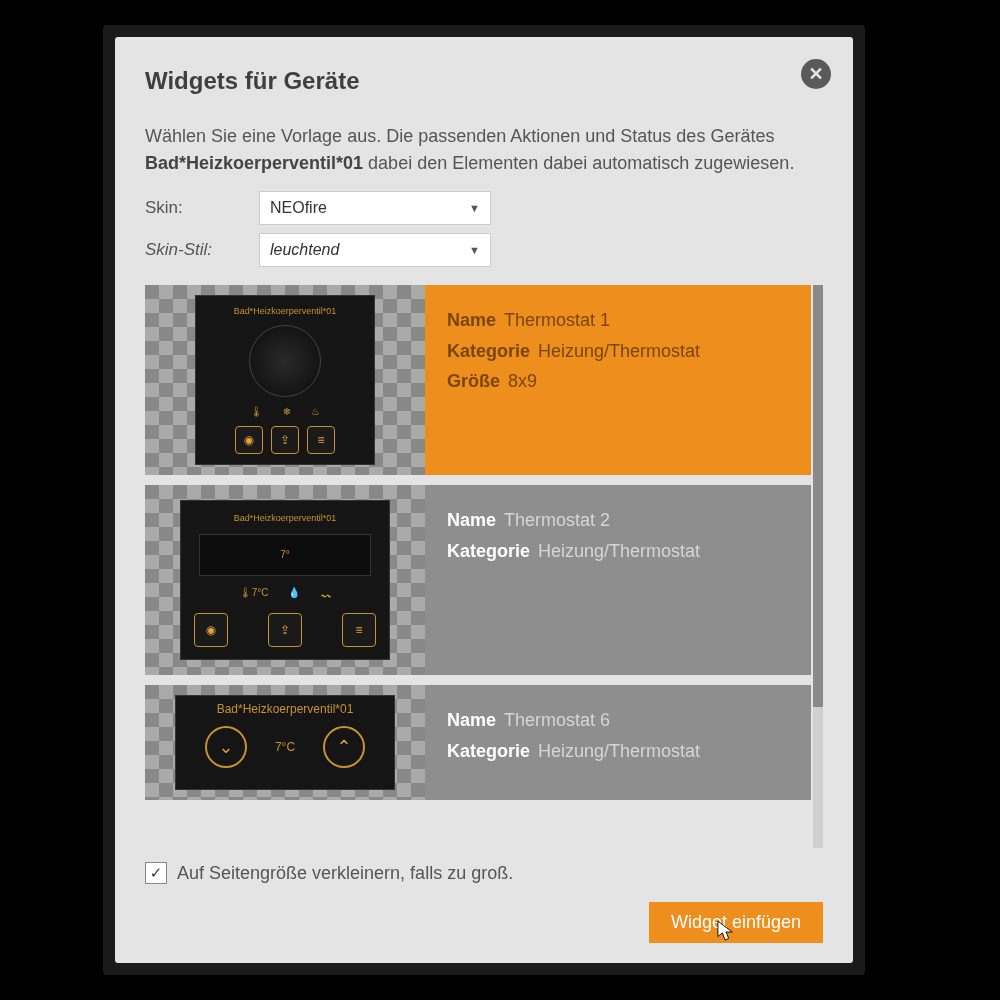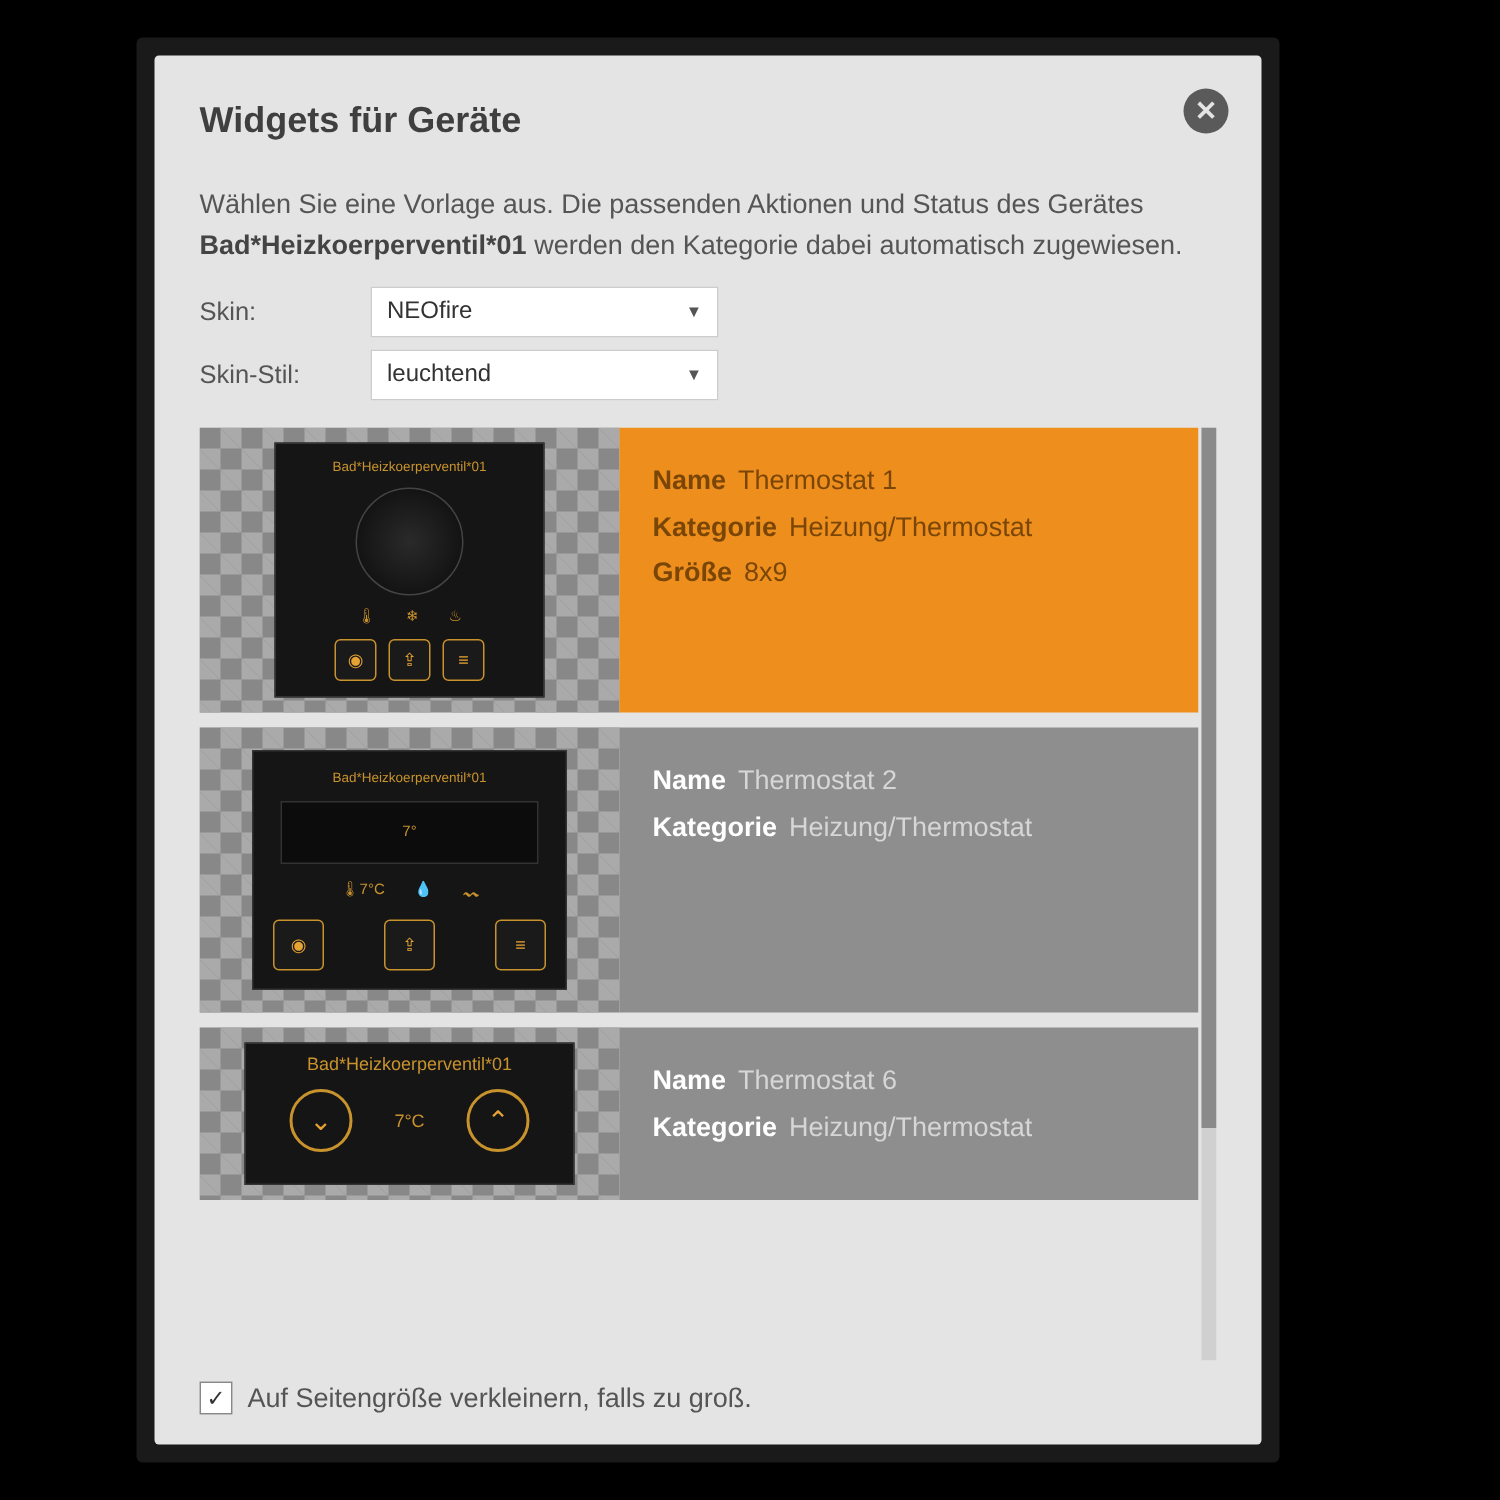--- a/index.html
+++ b/index.html
@@ -1,16 +1,16 @@
 <!DOCTYPE html>
 <html><head>
 <meta charset="utf-8">
 <style>
   html,body{margin:0;padding:0;width:1000px;height:1000px;background:#000;font-family:"Segoe UI",Arial,sans-serif;}
-  .outer{position:absolute;left:91px;top:25px;width:762px;height:950px;background:#1a1a1a;border-radius:4px;padding:12px;box-sizing:border-box;}
+  .outer{position:absolute;left:103px;top:25px;width:762px;height:950px;background:#1a1a1a;border-radius:4px;padding:12px;box-sizing:border-box;}
   .dialog{width:100%;height:100%;background:#e4e4e4;border-radius:3px;padding:30px 30px 20px 30px;box-sizing:border-box;position:relative;display:flex;flex-direction:column;}
   .dlg-title{font-size:24px;font-weight:600;color:#3f3f3f;}
   .close-btn{position:absolute;right:22px;top:22px;width:30px;height:30px;border-radius:50%;background:#5a5a5a;color:#e4e4e4;display:flex;align-items:center;justify-content:center;font-size:18px;font-weight:bold;cursor:pointer;}
   .intro{margin-top:28px;font-size:18px;line-height:1.5;color:#555;}
   .intro b{color:#444;}
   .form-row{display:flex;align-items:center;margin-top:14px;font-size:17px;color:#555;gap:24px;}
   .form-row .lbl{width:90px;}
   .select{width:210px;height:32px;background:#fff;border:1px solid #ccc;display:flex;align-items:center;justify-content:space-between;padding:0 10px;font-size:16px;color:#333;cursor:pointer;}
   .select .caret{font-size:11px;color:#555;}
   .list-wrap{margin-top:18px;flex:1;overflow:hidden;position:relative;}
@@ -50,31 +50,31 @@
 <body>
 
 <div class="outer">
   <div class="dialog">
     <div class="dlg-title">Widgets für Geräte</div>
     <div class="close-btn">
       <span>✕</span>
     </div>
 
     <div class="intro">
-      <span>Wählen Sie eine Vorlage aus. Die passenden Aktionen und Status des Gerätes </span><b>Bad*Heizkoerperventil*01</b><span> werden den Kategorie dabei automatisch zugewiesen.</span>
+      <span>Wählen Sie eine Vorlage aus. Die passenden Aktionen und Status des Gerätes </span><b>Bad*Heizkoerperventil*01</b><span> dabei den Elementen dabei automatisch zugewiesen.</span>
     </div>
 
     <div class="form-row">
       <div class="lbl">Skin:</div>
       <div class="select">
         <span>NEOfire</span>
         <span class="caret">▼</span>
       </div>
     </div>
-    <div class="form-row" style="margin-top:8px;">
+    <div class="form-row" style="margin-top:8px;font-style:italic;">
       <div class="lbl">Skin-Stil:</div>
       <div class="select">
         <span>leuchtend</span>
         <span class="caret">▼</span>
       </div>
     </div>
 
     <div class="list-wrap">
       <div class="list">
 
@@ -148,15 +148,25 @@
       </div>
     </div>
 
     <div class="footer-row">
       <div class="chk">
         <span>✓</span>
       </div>
       <span>Auf Seitengröße verkleinern, falls zu groß.</span>
     </div>
 
+    <div class="action-row">
+      <button class="primary-btn">
+        <span>Widget einfügen</span>
+        <span class="cursor" style="left:68px;top:18px;">
+          <svg viewBox="0 0 20 26">
+              <path d="M1 1 L1 18 L6 14 L9 22 L13 20 L10 13 L17 13 Z" fill="#fff" stroke="#000" stroke-width="1"></path>
+            </svg>
+        </span>
+      </button>
+    </div>
 
   </div>
 </div>
 
 </body></html>

